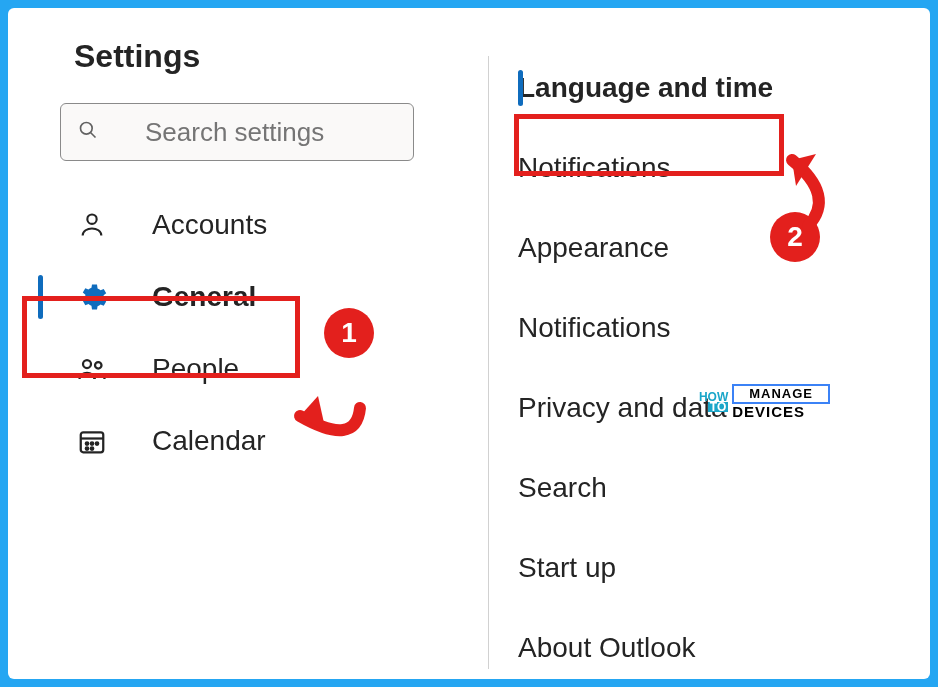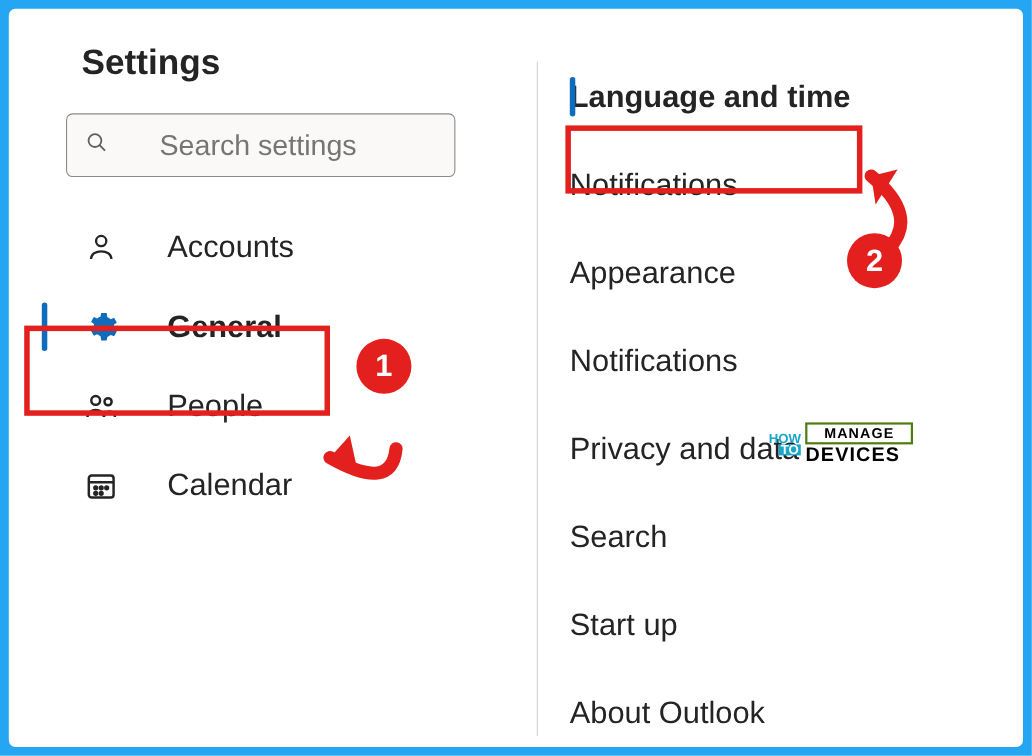--- a/index.html
+++ b/index.html
@@ -165,22 +165,22 @@
     right: 100px;
     top: 376px;
     font-size: 14px;
     font-weight: 700;
     display: flex;
     align-items: center;
     gap: 4px;
     pointer-events: none;
   }
   .wm-how { color: #1aa6c9; font-family: Arial, sans-serif; font-size: 12px; line-height: 10px;}
-  .wm-manage { border: 2px solid #4d7c0f; padding: 1px 15px; font-family: Arial, sans-serif; font-size: 13px; letter-spacing:1px;}
-  .wm-devices { font-family: Arial, sans-serif; font-size: 18px; letter-spacing:1px;}
+  .wm-manage { border: 2px solid #3b82f6; padding: 1px 15px; font-family: Arial, sans-serif; font-size: 13px; letter-spacing:1px;}
+  .wm-devices { font-family: Arial, sans-serif; font-size: 15px; letter-spacing:1px;}
 </style>
 </head>
 <body>
 
 <div class="window">
 
   <div class="left-panel">
     <h1 class="page-title">Settings</h1>
 
     <div class="search-wrap">

